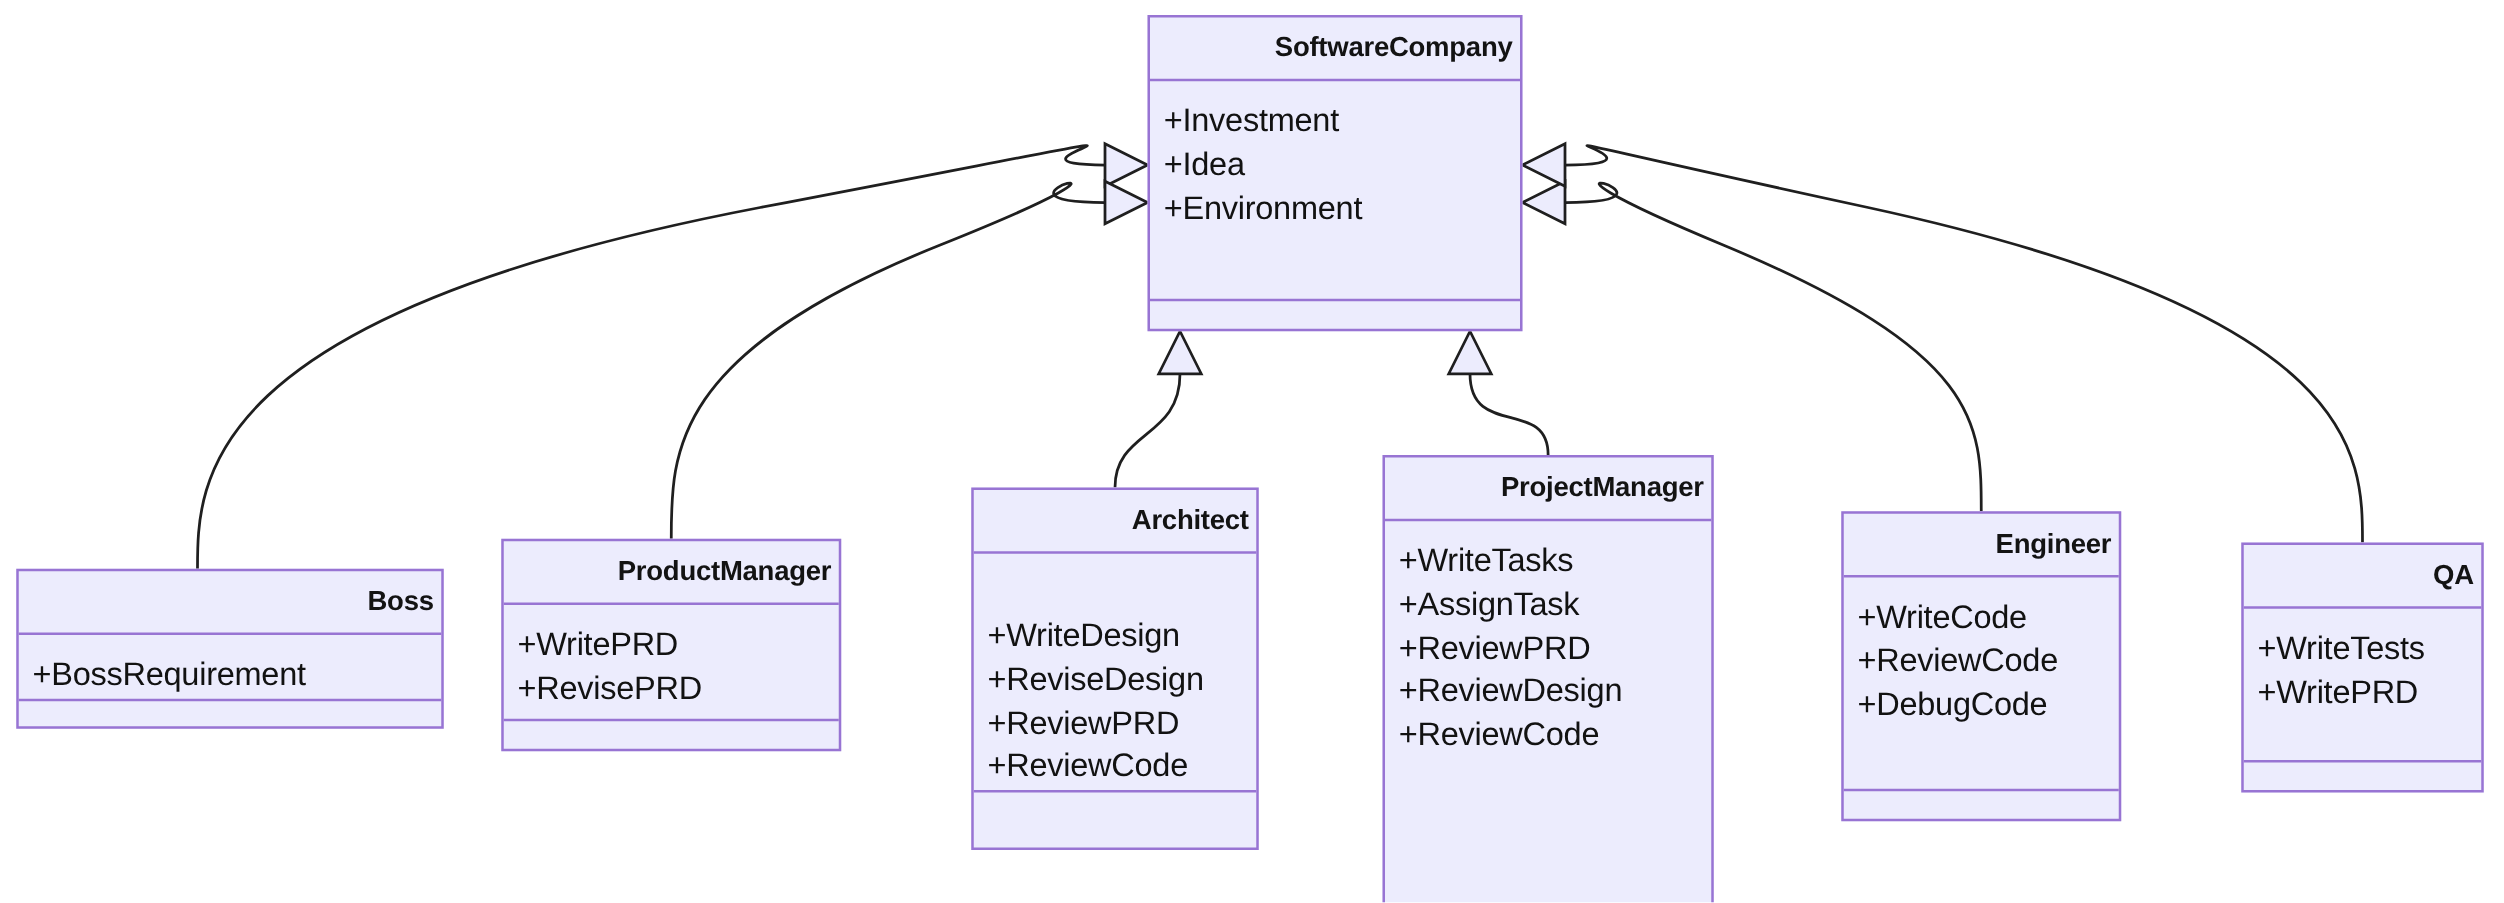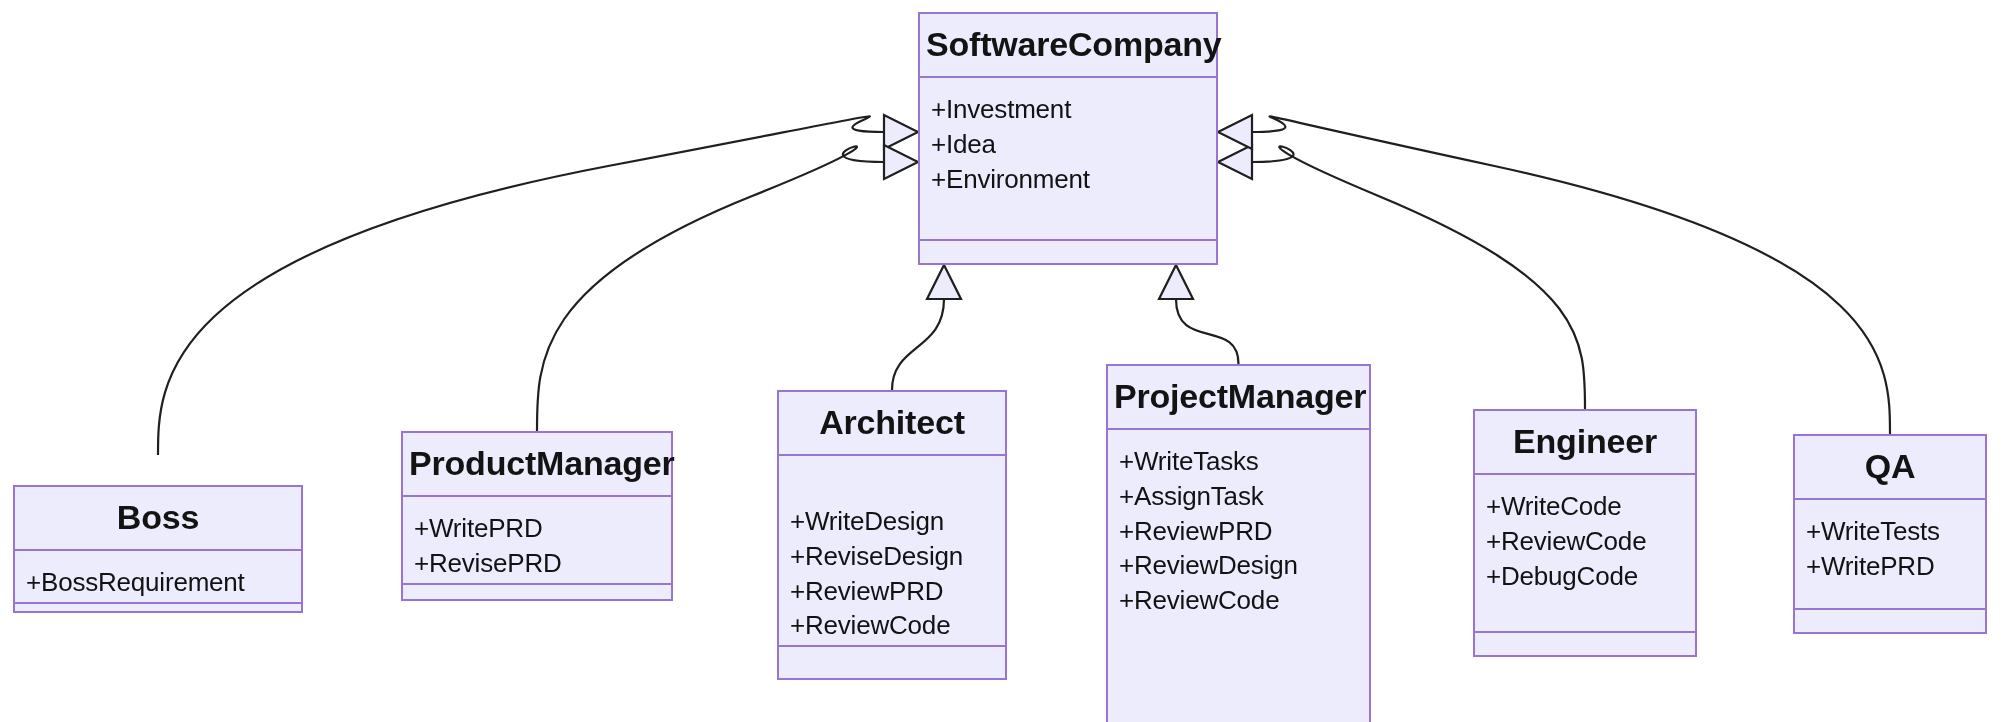--- a/index.html
+++ b/index.html
@@ -29,23 +29,23 @@
   .uml-class {
     position: absolute;
     box-sizing: border-box;
     background: #ececfd;
     border: 2px solid #9874d3;
     display: flex;
     flex-direction: column;
   }
   .uml-title {
     box-sizing: border-box;
-    text-align: center;
+    text-align: right;
     font-weight: bold;
-    font-size: 34px;
+    font-size: 22px;
     color: #131313;
     letter-spacing: -0.2px;
     padding: 11px 6px 12px 6px;
     border-bottom: 2px solid #9874d3;
     white-space: nowrap;
   }
   .uml-attrs {
     box-sizing: border-box;
     flex: 1 1 auto;
     padding: 14px 10px 2px 11px;
@@ -98,21 +98,21 @@
   <div id="node-layer">
       <div class="uml-class" style="left: 918px; top: 12px; width: 300px; height: 253px;">
         <div class="uml-title">SoftwareCompany</div>
         <div class="uml-attrs">
           <div class="uml-attr">+Investment</div>
           <div class="uml-attr">+Idea</div>
           <div class="uml-attr">+Environment</div>
         </div>
         <div class="uml-methods"></div>
       </div>
-      <div class="uml-class" style="left: 13px; top: 455px; width: 290px; height: 128px; margin-top: 30px;">
+      <div class="uml-class" style="left: 13px; top: 455px; width: 342px; height: 128px;">
         <div class="uml-title">Boss</div>
         <div class="uml-attrs">
           <div class="uml-attr">+BossRequirement</div>
         </div>
         <div class="uml-methods"></div>
       </div>
       <div class="uml-class" style="left: 401px; top: 431px; width: 272px; height: 170px;">
         <div class="uml-title">ProductManager</div>
         <div class="uml-attrs">
           <div class="uml-attr">+WritePRD</div>

